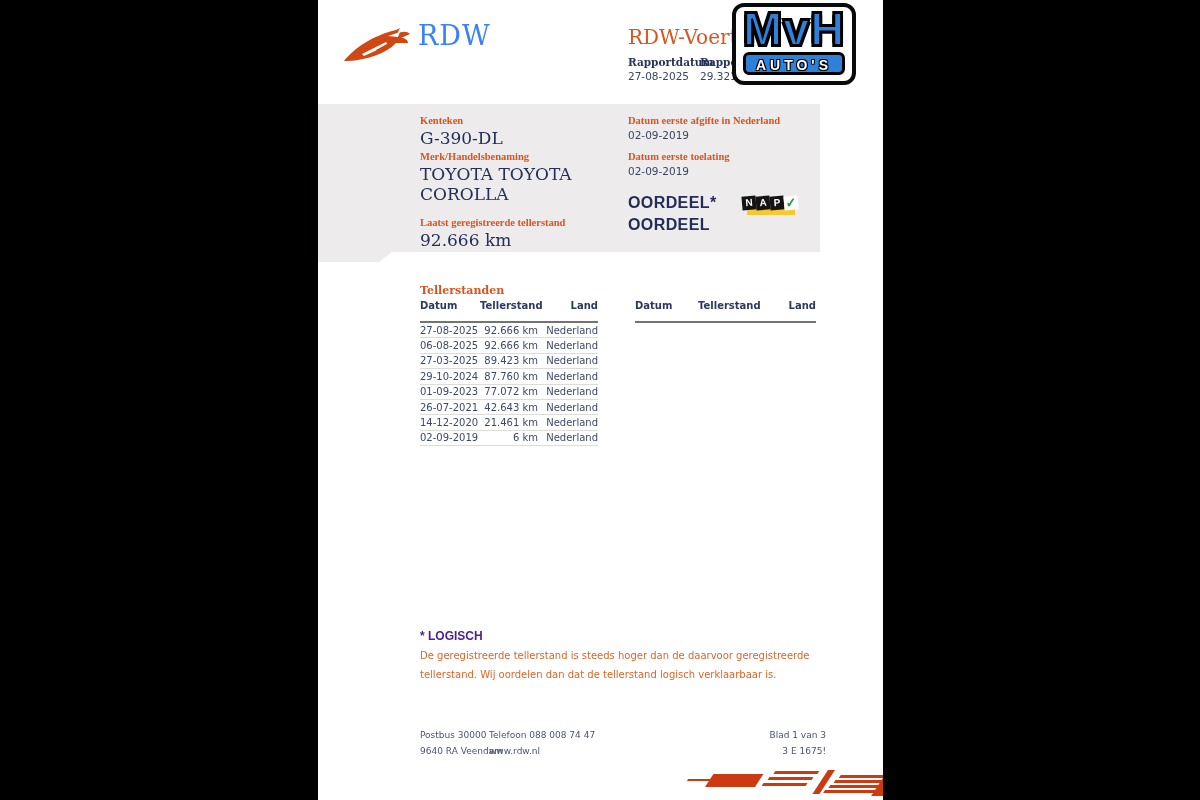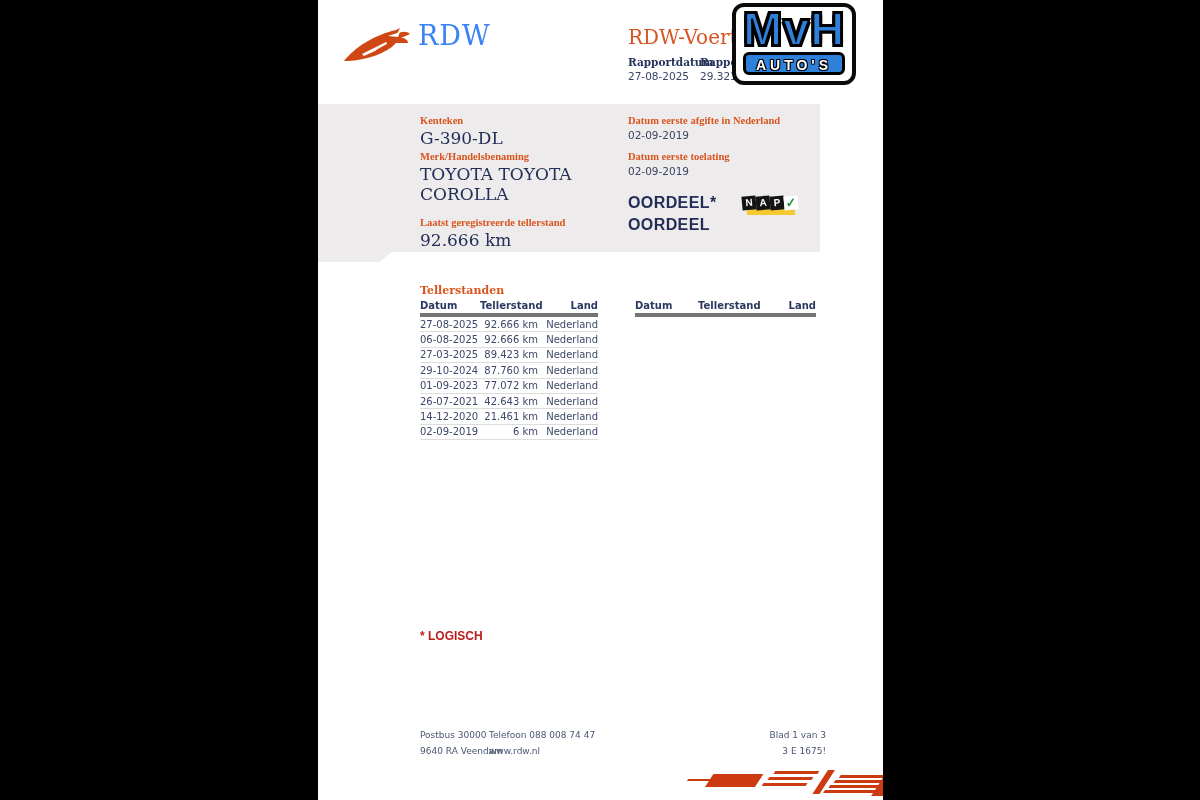--- a/index.html
+++ b/index.html
@@ -34,30 +34,30 @@
   .nap { position:absolute; left:424px; top:195px; width:58px; height:23px; }
   .nap-yellow { position:absolute; left:5px; top:9px; width:48px; height:11px; background:#f6c832; }
   .nap-sq { position:absolute; top:1px; width:14px; height:14px; background:#141414; color:#fff; font-weight:bold; font-size:10px; text-align:center; line-height:14px; transform:rotate(-5deg); font-family:"Liberation Sans", sans-serif; }
   .nap-sq.check { background:#fff; color:#1d9e3c; font-size:13px; line-height:13px; }
 
   
   .section-head { position:absolute; left:102px; top:284px; font-family:"DejaVu Serif", serif; font-weight:bold; font-size:11px; color:#d9541e; }
   .mtable { position:absolute; top:300px; }
   .mtable.t1 { left:102px; width:178px; }
   .mtable.t2 { left:317px; width:181px; }
-  .thead { display:flex; border-bottom:4px solid #737373; padding-bottom:2px; }
+  .thead { display:flex; border-bottom:2px solid #737373; padding-bottom:10px; }
   .thead span { font-size:10px; font-weight:bold; color:#2c3960; }
   .trow { display:flex; border-bottom:1px solid #dcdcdc; height:15.4px; align-items:center; }
   .trow span { font-size:10px; color:#3c4868; }
   .c0 { width:60px; text-align:left; }
   .c1 { width:58px; text-align:right; }
   .c2 { flex:1; text-align:right; }
 
   
-  .fn-head { position:absolute; left:102px; top:629px; font-family:"Liberation Sans", sans-serif; font-weight:bold; font-size:12px; color:#b91c1c; }
+  .fn-head { position:absolute; left:102px; top:629px; font-family:"Liberation Sans", sans-serif; font-weight:bold; font-size:12px; color:#4c1d95; }
   .fn-text { position:absolute; left:102px; top:646px; width:412px; font-size:10px; line-height:19px; color:#dd6428; }
 
   
   .foot { position:absolute; font-size:9px; color:#4a5572; white-space:nowrap; }
   .foot.right { right:57px; text-align:right; }
 
   .bottom-art { position:absolute; left:330px; top:770px; width:240px; height:30px; }
 </style>
 </head>
 <body>
@@ -169,20 +169,21 @@
 
     <div class="mtable t2">
       <div class="thead">
         <span class="c0" style="width:63px">Datum</span>
         <span class="c1">Tellerstand</span>
         <span class="c2">Land</span>
       </div>
     </div>
 
     <div class="fn-head">* LOGISCH</div>
+    <div class="fn-text">De geregistreerde tellerstand is steeds hoger dan de daarvoor geregistreerde tellerstand. Wij oordelen dan dat de tellerstand logisch verklaarbaar is.</div>
 
     <div class="foot" style="left:102px; top:730px">Postbus 30000</div>
     <div class="foot" style="left:102px; top:746px">9640 RA Veendam</div>
     <div class="foot" style="left:171px; top:730px">Telefoon 088 008 74 47</div>
     <div class="foot" style="left:171px; top:746px">www.rdw.nl</div>
     <div class="foot right" style="top:730px">Blad 1 van 3</div>
     <div class="foot right" style="top:746px">3 E 1675!</div>
 
     <svg class="bottom-art" viewBox="0 0 240 30" preserveAspectRatio="none">
       <g transform="skewX(-33)" fill="#cc3a12">

